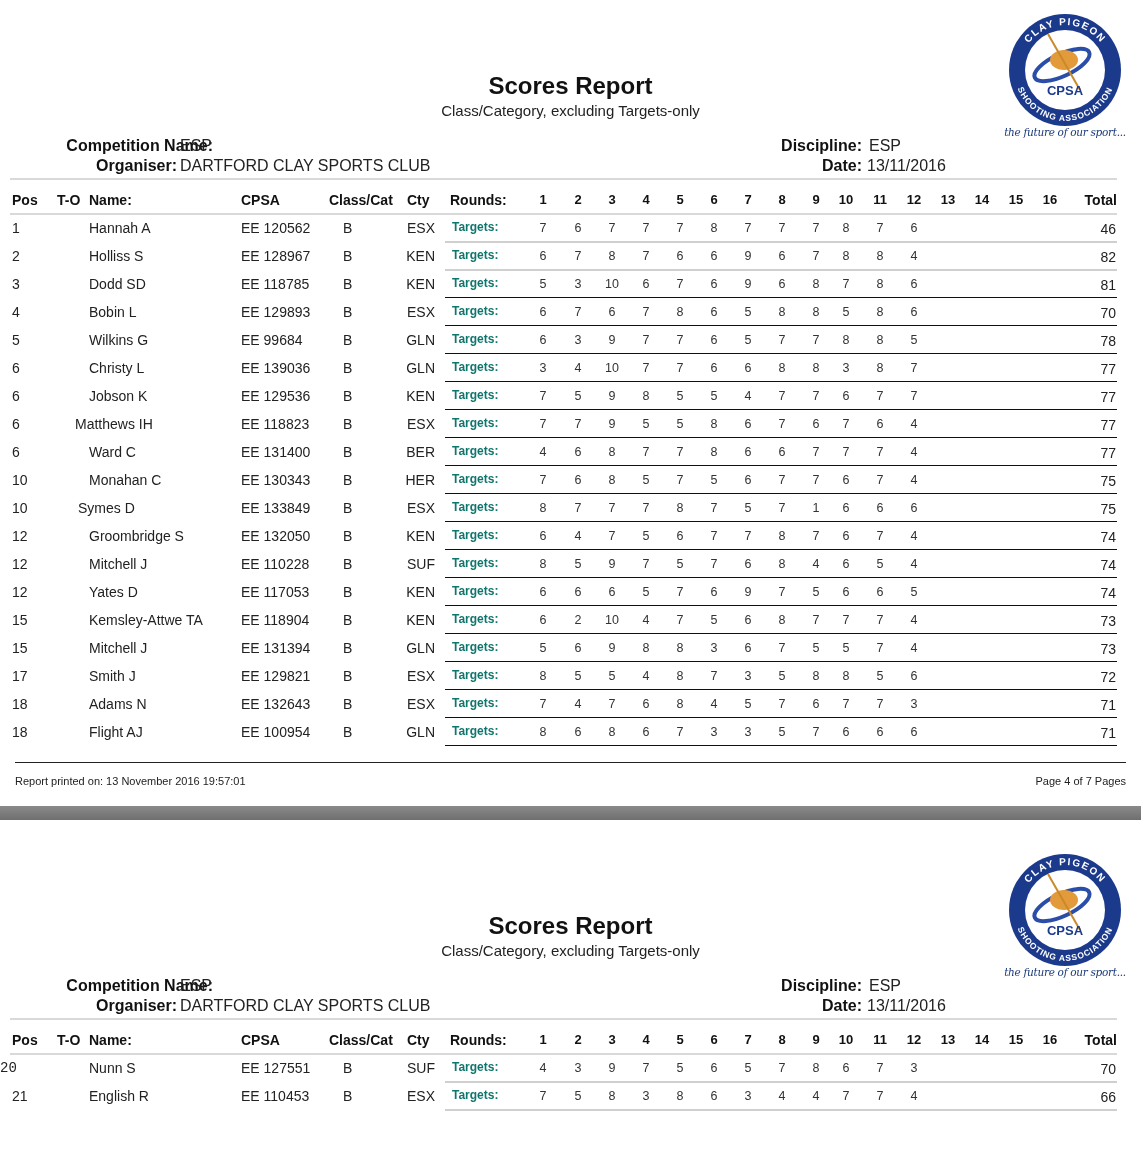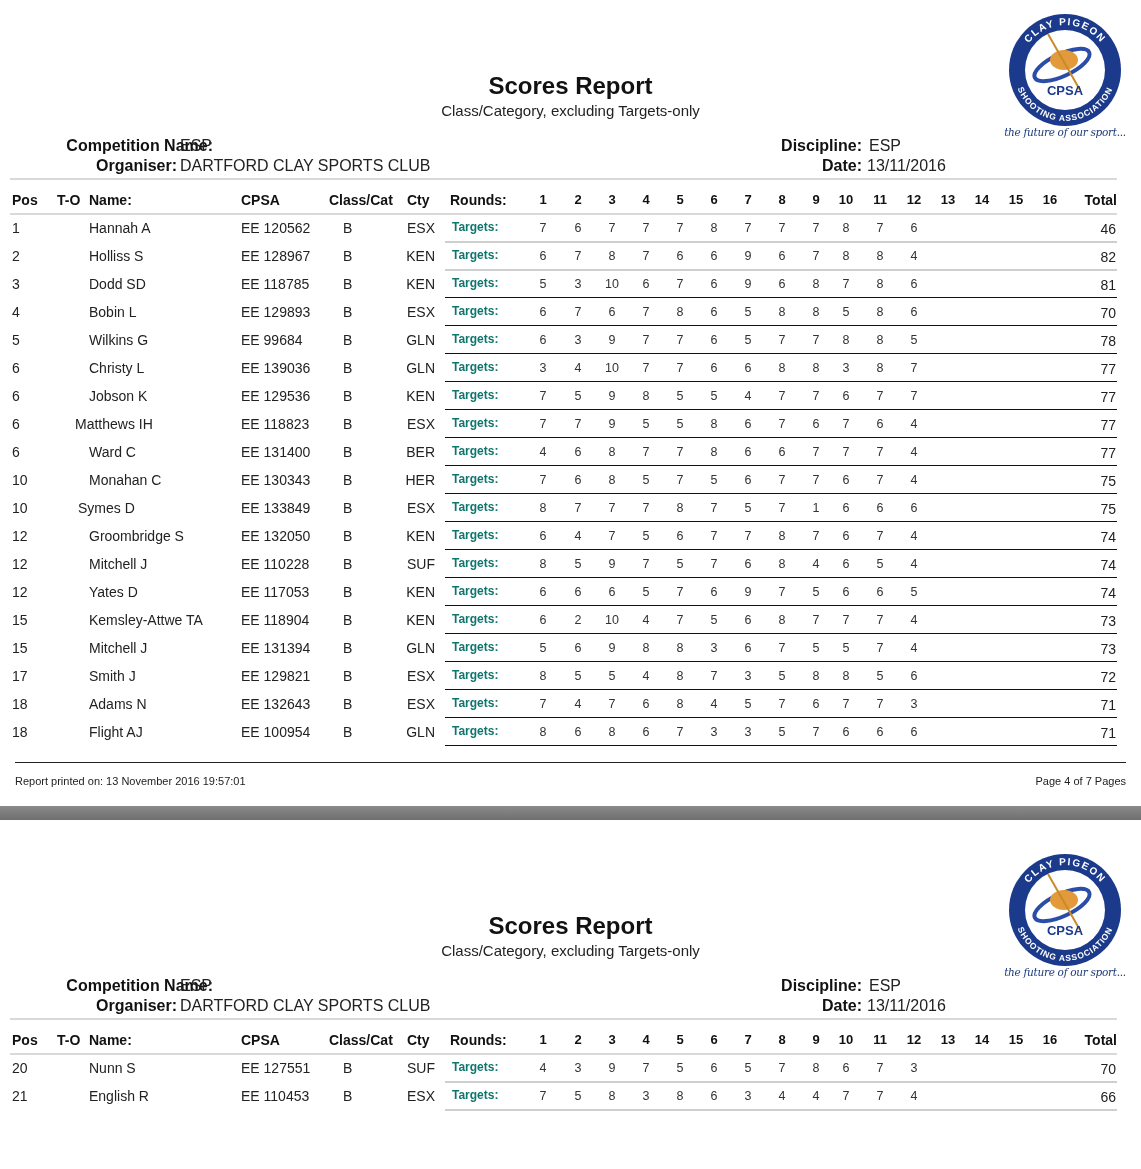--- a/index.html
+++ b/index.html
@@ -535,21 +535,21 @@
     <div class="th" style="left:770px; width:24px; text-align:center; top:212px; font-size:13px;">8</div>
     <div class="th" style="left:804px; width:24px; text-align:center; top:212px; font-size:13px;">9</div>
     <div class="th" style="left:834px; width:24px; text-align:center; top:212px; font-size:13px;">10</div>
     <div class="th" style="left:868px; width:24px; text-align:center; top:212px; font-size:13px;">11</div>
     <div class="th" style="left:902px; width:24px; text-align:center; top:212px; font-size:13px;">12</div>
     <div class="th" style="left:936px; width:24px; text-align:center; top:212px; font-size:13px;">13</div>
     <div class="th" style="left:970px; width:24px; text-align:center; top:212px; font-size:13px;">14</div>
     <div class="th" style="left:1004px; width:24px; text-align:center; top:212px; font-size:13px;">15</div>
     <div class="th" style="left:1038px; width:24px; text-align:center; top:212px; font-size:13px;">16</div>
     <div class="th" style="left:1060px; width:57px; text-align:right; top:212px;">Total</div>
-    <div class="td" style="left:12px; top:240px;">20</div>
+    <div class="td" style="left:0; top:240px;font-family:Liberation Mono, monospace;">20</div>
     <div class="td" style="left:89px; top:240px;">Nunn S</div>
     <div class="td" style="left:241px; top:240px;">EE 127551</div>
     <div class="td" style="left:343px; top:240px;">B</div>
     <div class="td" style="left:405px; width:30px; text-align:right; top:240px;">SUF</div>
     <div class="tlabel" style="left:452px; top:240px;">Targets:</div>
     <div class="tnum" style="left:531px; top:241px;">4</div>
     <div class="tnum" style="left:566px; top:241px;">3</div>
     <div class="tnum" style="left:600px; top:241px;">9</div>
     <div class="tnum" style="left:634px; top:241px;">7</div>
     <div class="tnum" style="left:668px; top:241px;">5</div>

